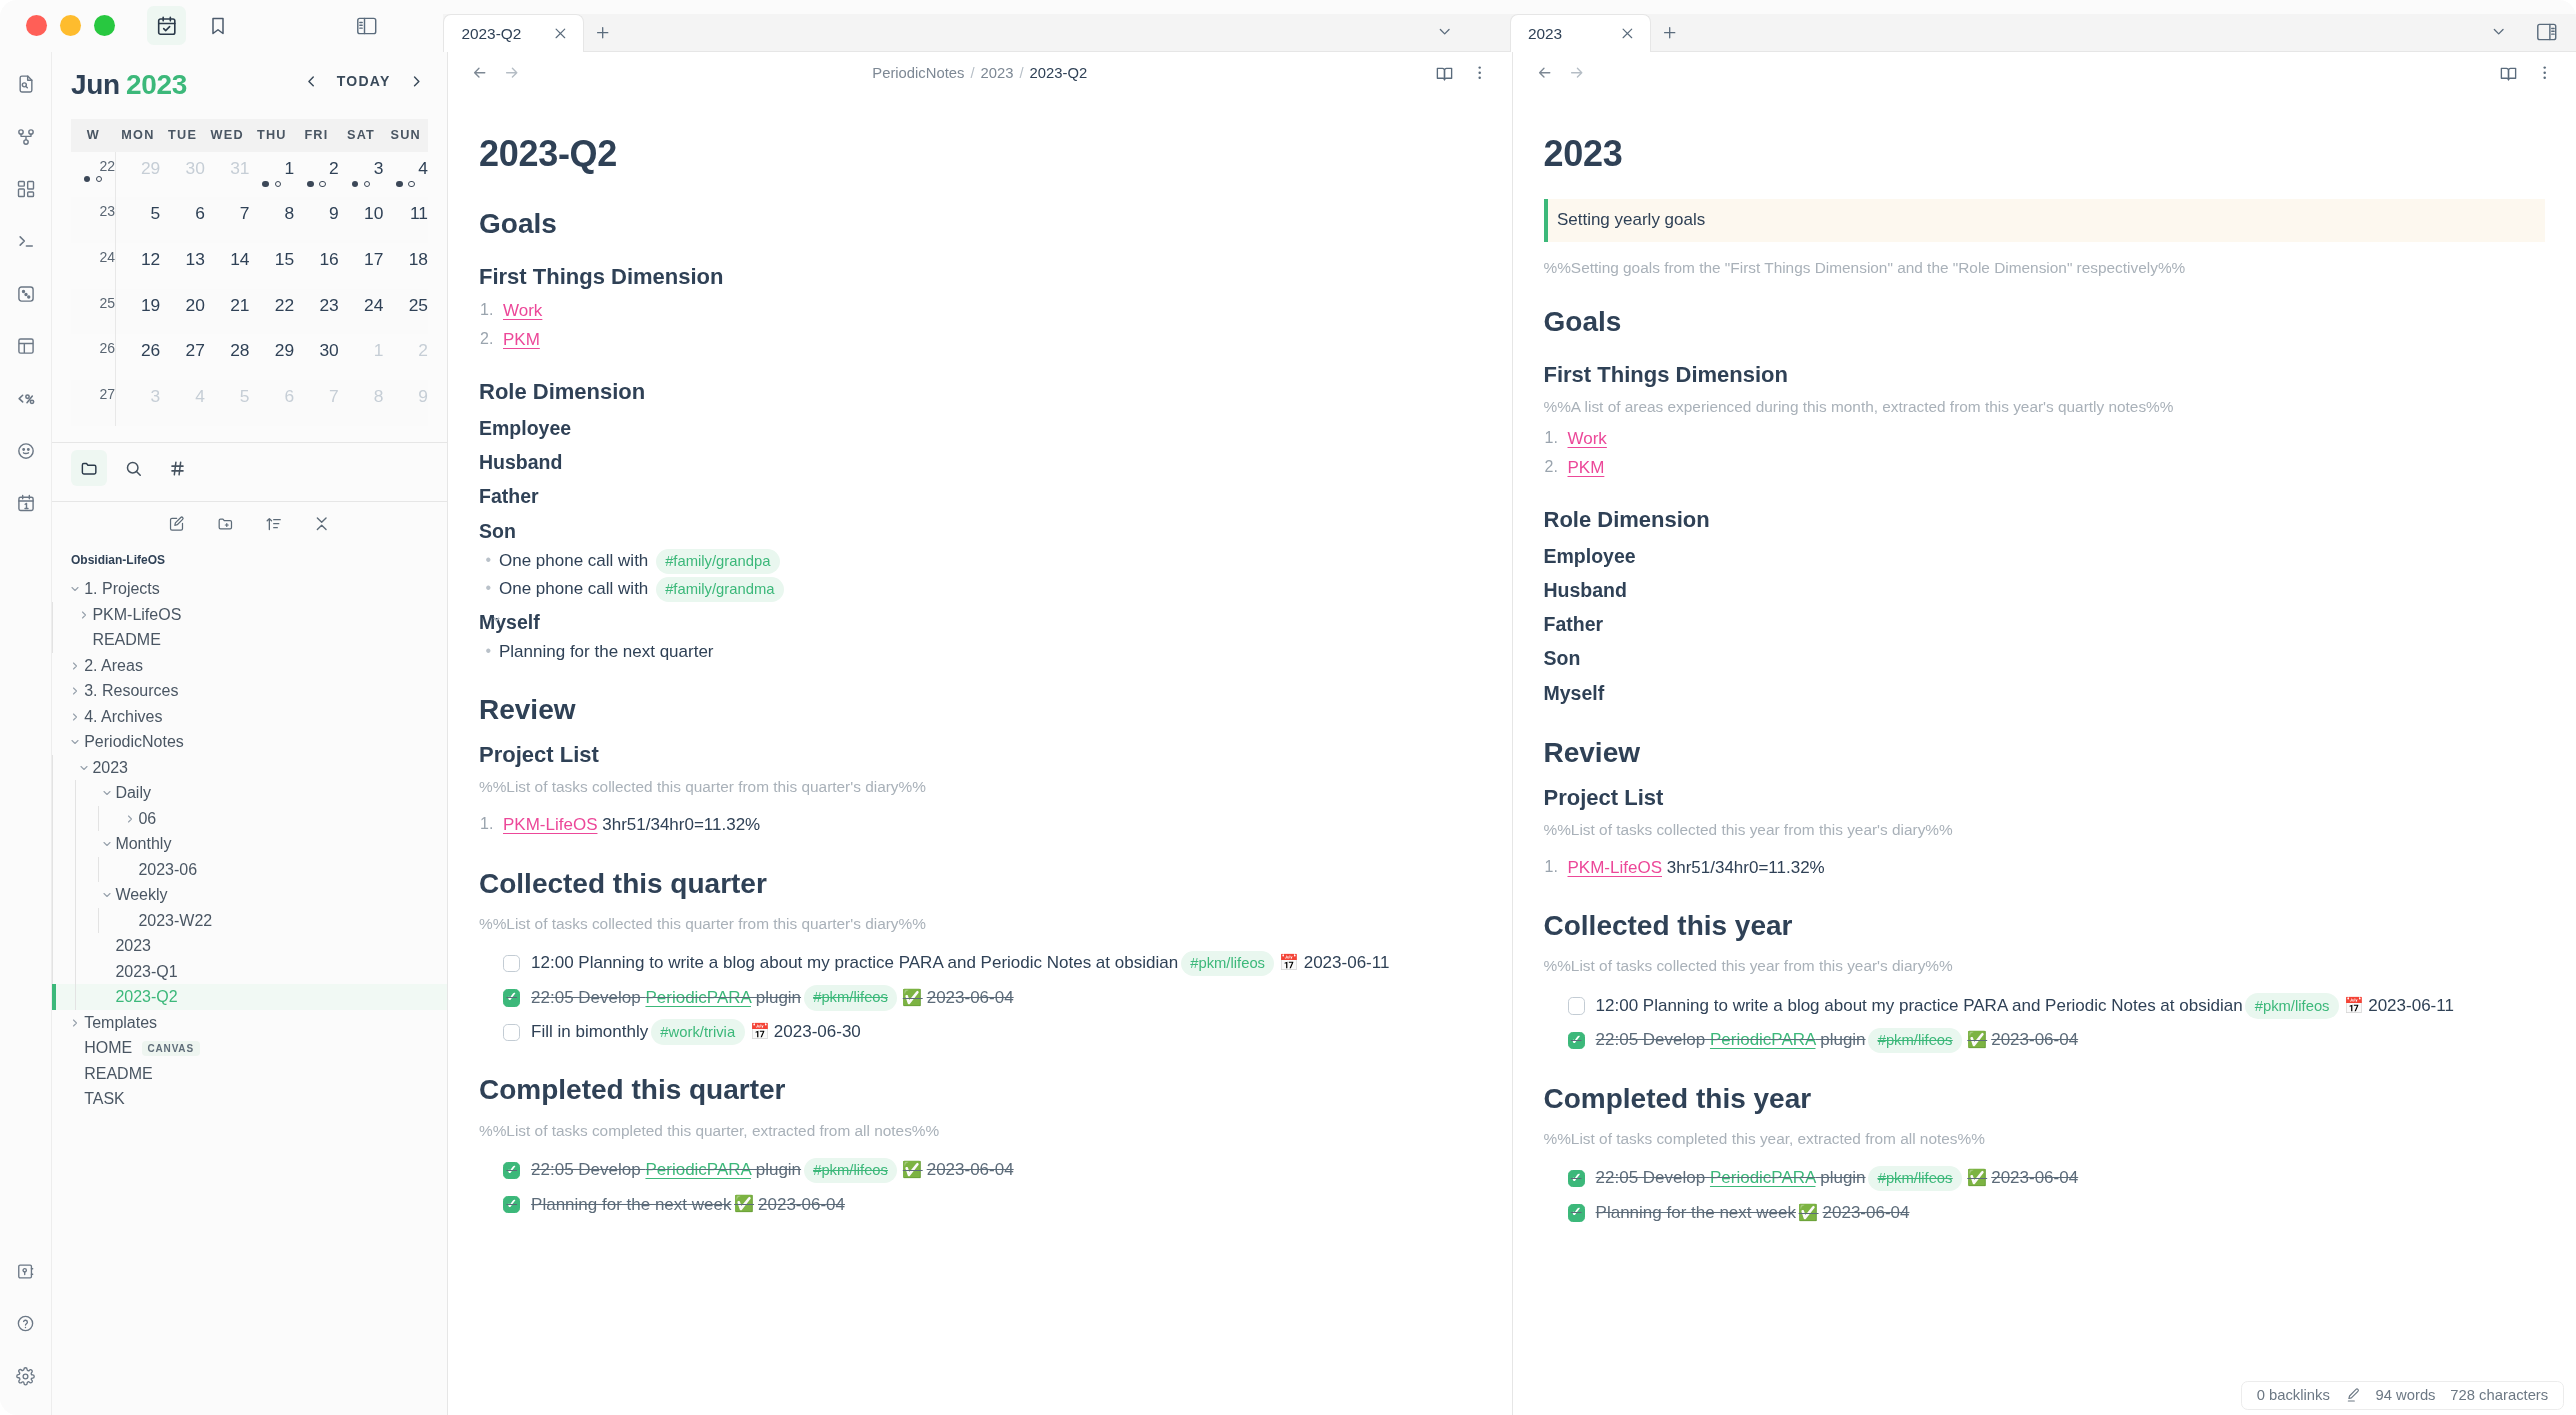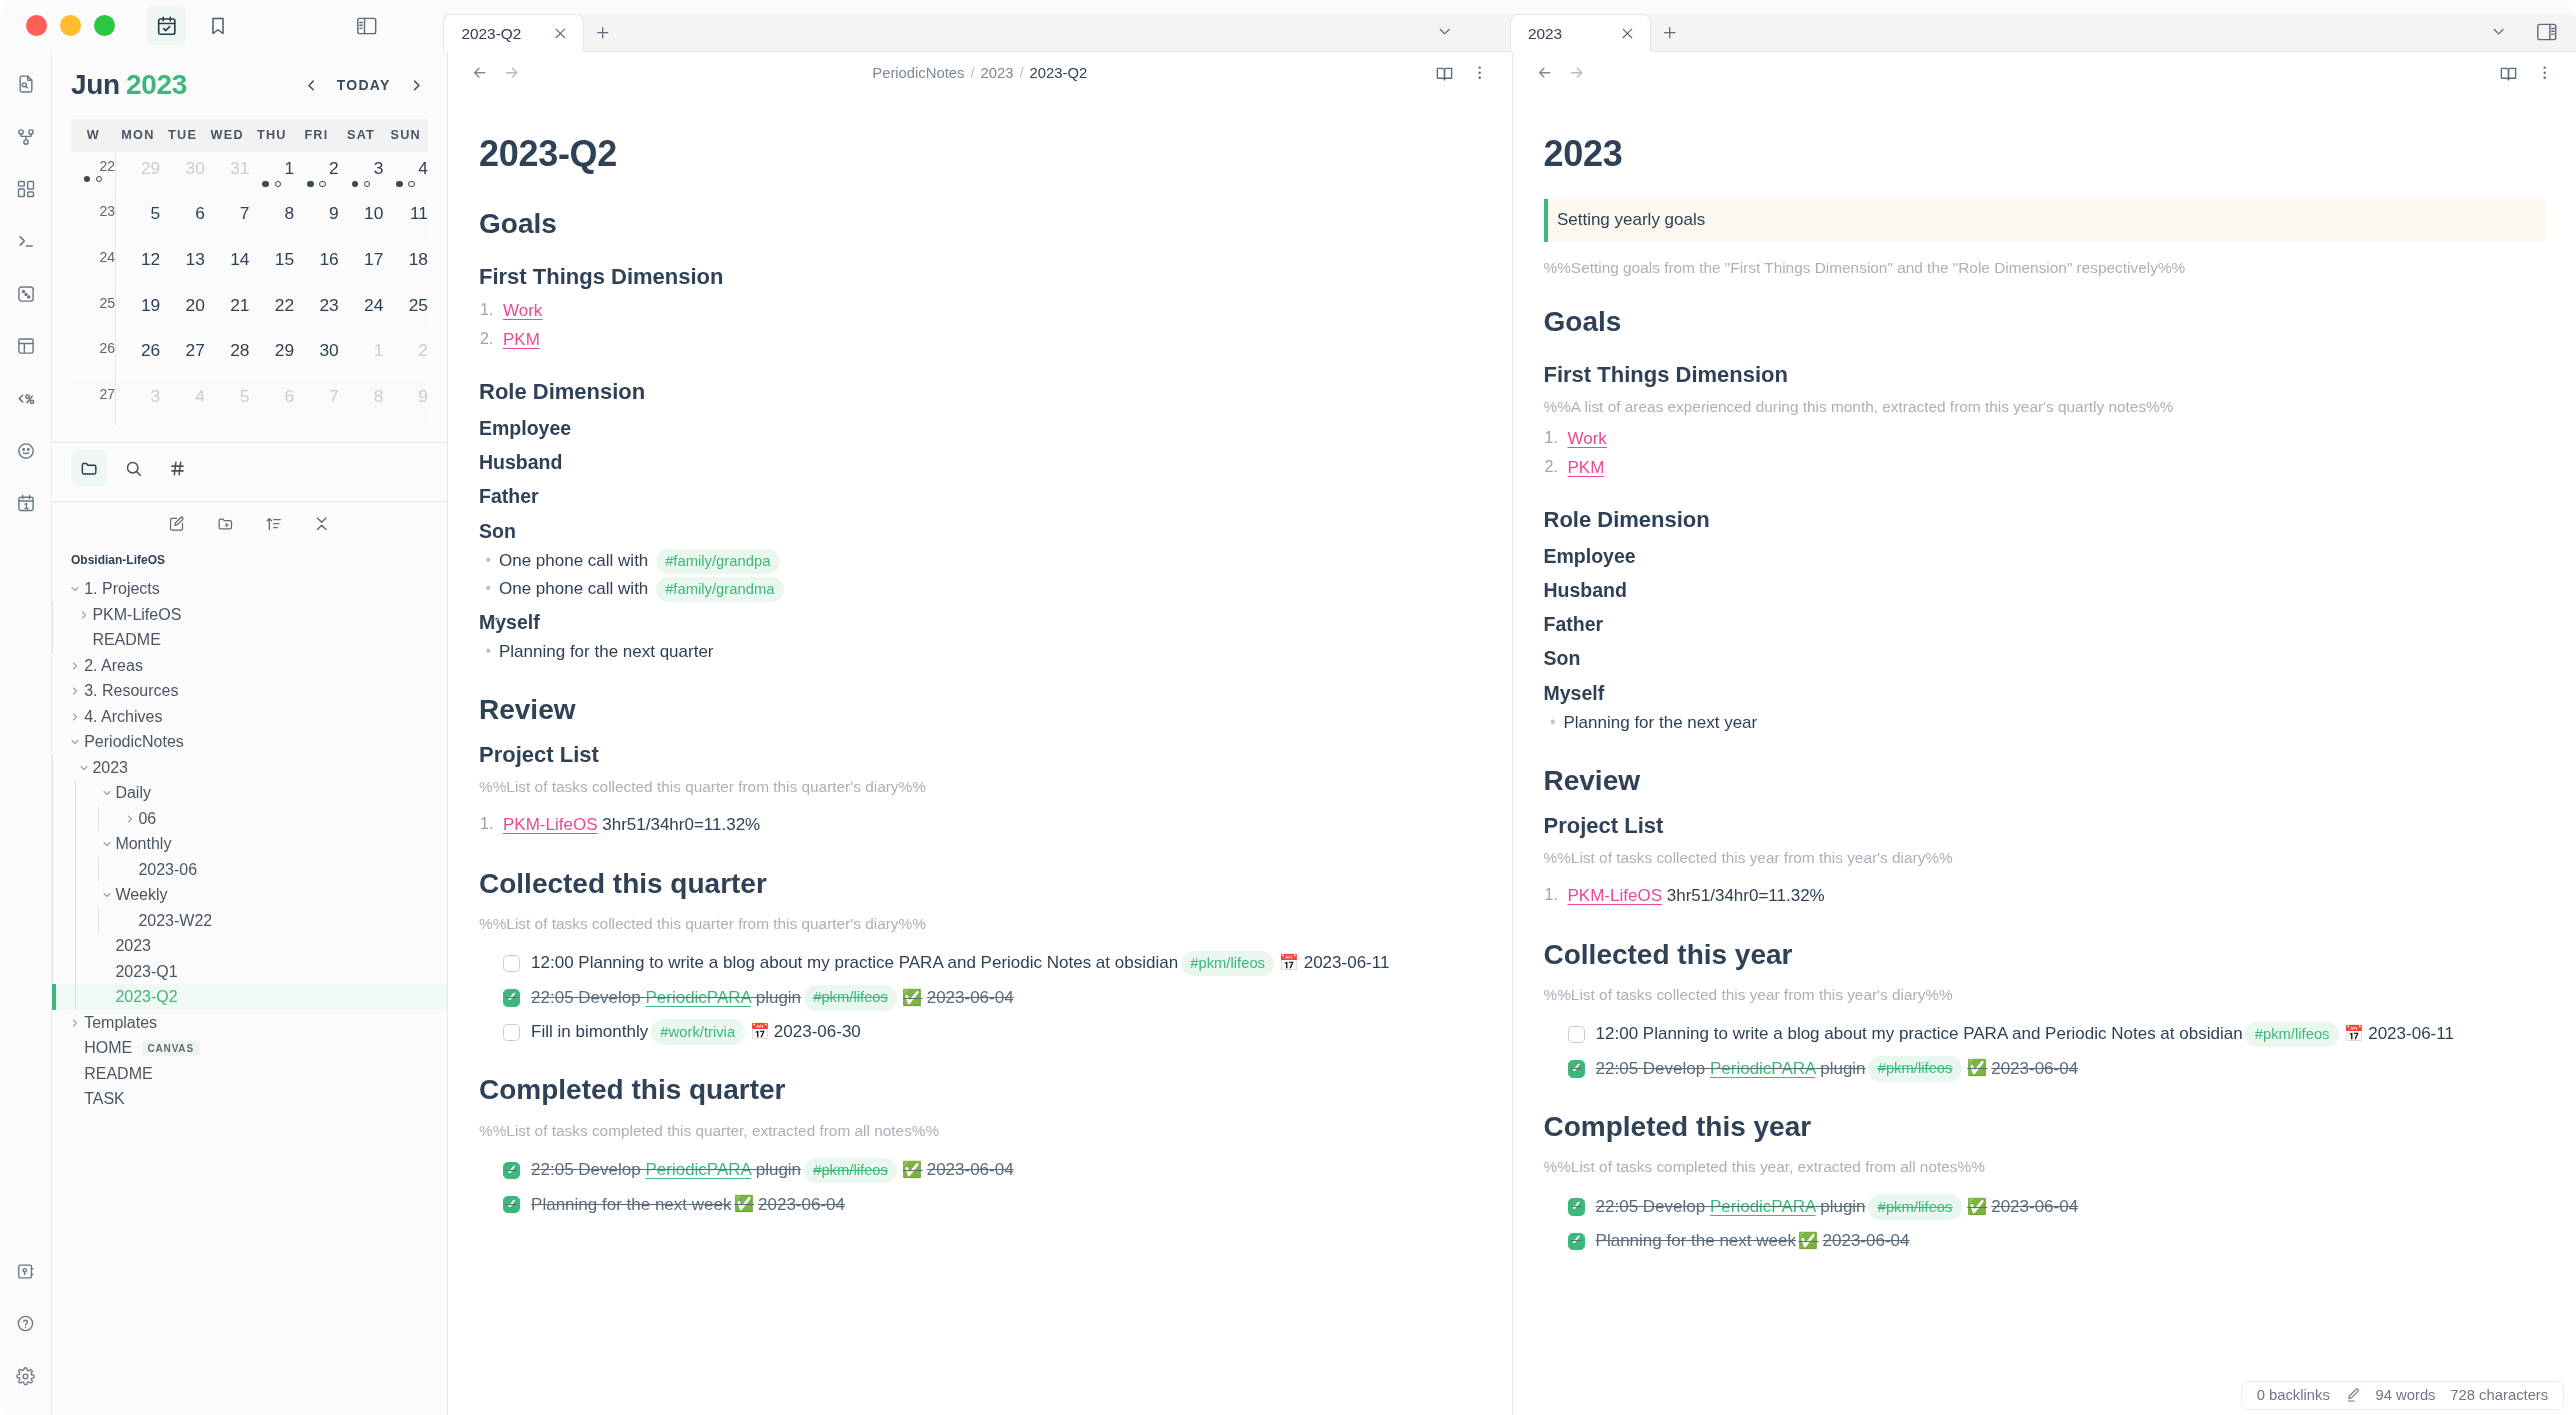--- a/index.html
+++ b/index.html
@@ -107,21 +107,21 @@
 
   
   .sidebar {
     width: 396px; min-width: 396px;
     background: #fbfbfb;
     display: flex; flex-direction: column;
     border-right: 0.7px solid #e6e6e6;
   }
   
   .cal { padding: 17.4px 19px 9.4px 19px; }
-  .cal-head { display: flex; align-items: center; justify-content: space-between; margin-bottom: 17.4px; }
+  .cal-head { display: flex; align-items: flex-start; justify-content: space-between; margin-bottom: 17.4px; }
   .cal-title { font-size: 28px; font-weight: 700; letter-spacing: -0.3px; }
   .cal-title .mon { color: #2f4156; }
   .cal-title .yr { color: #3cb87a; margin-left: 6px; }
   .cal-nav { display: flex; align-items: center; gap: 13.4px; }
   .cal-nav-btn { color: #3a4a5a; font-size: 20px; display:flex; width:24px; height:24px; align-items:center; justify-content:center; }
   .cal-today { font-size: 14px; font-weight: 700; letter-spacing: 1.3px; color: #3a4a5a; }
   table.cal-grid { width: 100%; border-collapse: collapse; table-layout: fixed; }
   table.cal-grid th {
     font-size: 12.7px; font-weight: 700; letter-spacing: 1.2px;
     color: #4a5663; padding: 9.4px 0; background: #f2f2f2;
@@ -1058,23 +1058,20 @@
             <ol class="num">
               <li><a class="ilink">Work</a></li>
               <li><a class="ilink">PKM</a></li>
             </ol>
             <h3 style="margin-top:21.5px">Role Dimension</h3>
             <h4 style="position:relative">Employee</h4>
             <h4 style="position:relative">Husband</h4>
             <h4 style="position:relative">Father</h4>
             <h4 style="position:relative">Son</h4>
             <h4 style="position:relative">Myself</h4>
-            <ul class="bul">
-              <li>Planning for the next year</li>
-            </ul>
             <h2 style="margin-top:23px">Review</h2>
             <h3 style="margin-top:1.3px">Project List</h3>
             <div class="comment">%%List of tasks collected this year from this year's diary%%</div>
             <ol class="num" style="margin-top:13.4px">
               <li><a class="ilink">PKM-LifeOS</a> <span>3hr51/34hr0=11.32%</span></li>
             </ol>
             <h2 style="margin-top:23px">Collected this year</h2>
             <div class="comment">%%List of tasks collected this year from this year's diary%%</div>
             <div class="tasks">
               <div class="task">

